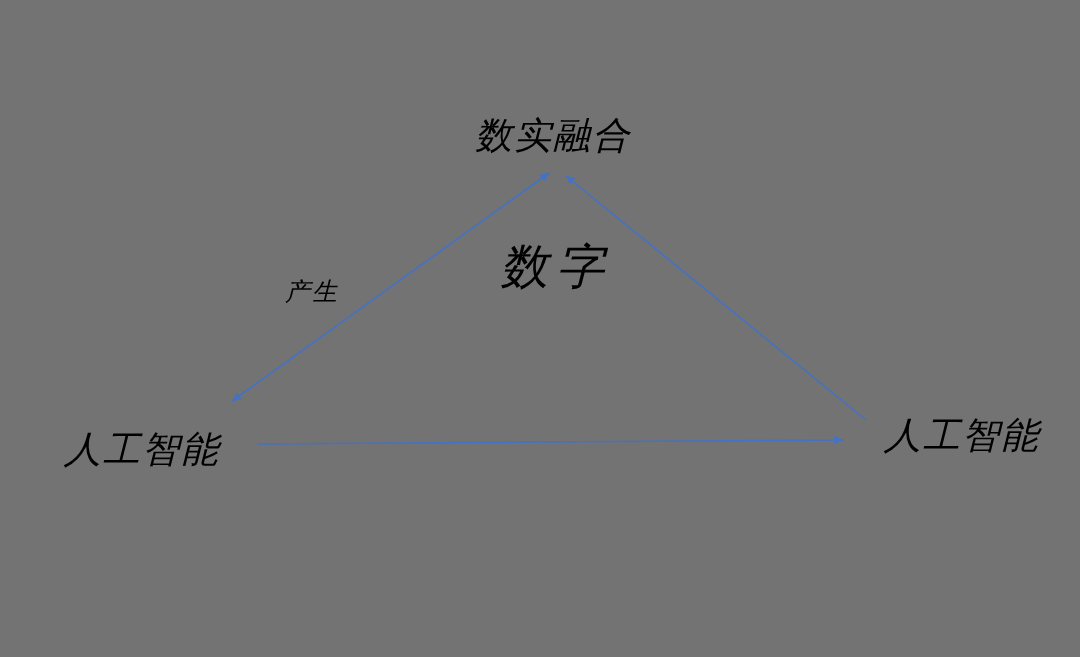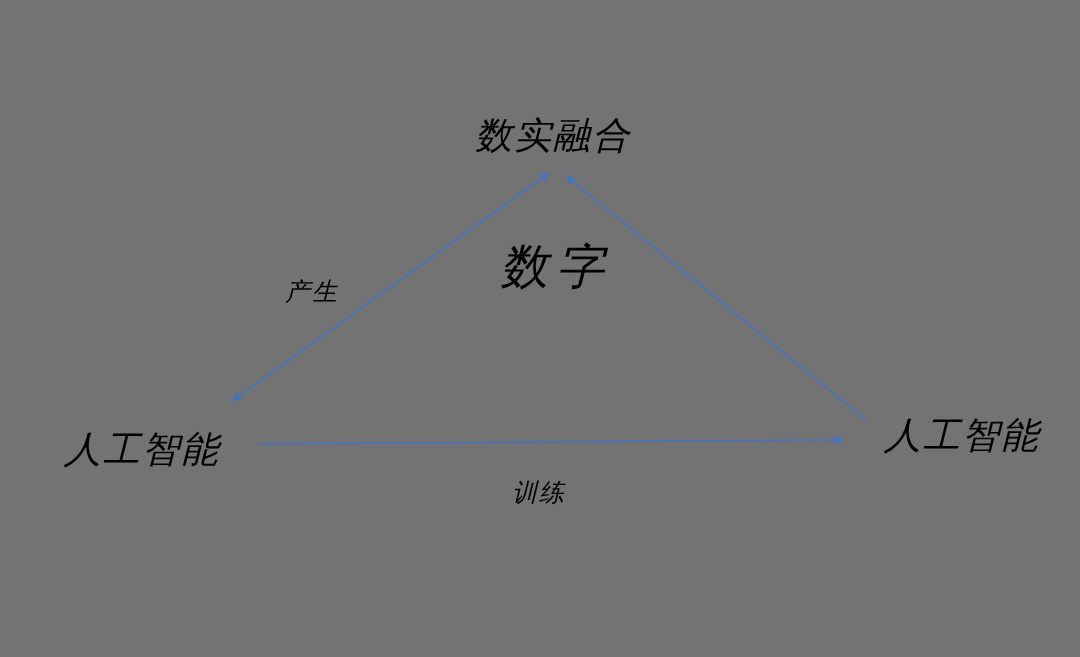--- a/index.html
+++ b/index.html
@@ -76,18 +76,17 @@
 
   <div class="label node-label node-top">数实融合</div>
 
   <div class="label node-label node-left">人工智能</div>
 
   <div class="label node-label node-right">人工智能</div>
 
   <div class="label edge-label edge-left-label">产生</div>
 
 
-  <div class="label edge-label edge-bottom-label">训练</div>
 
   <div class="label center-label center-line1">数字</div>
 
 
 </div>
 
 </body></html>

